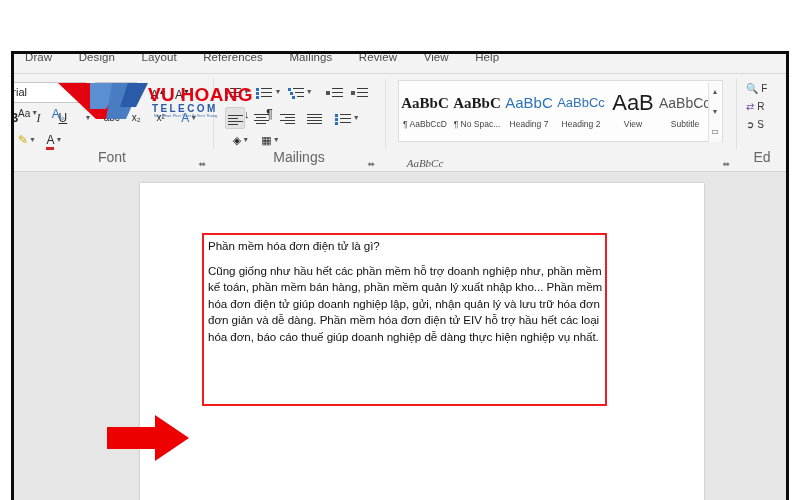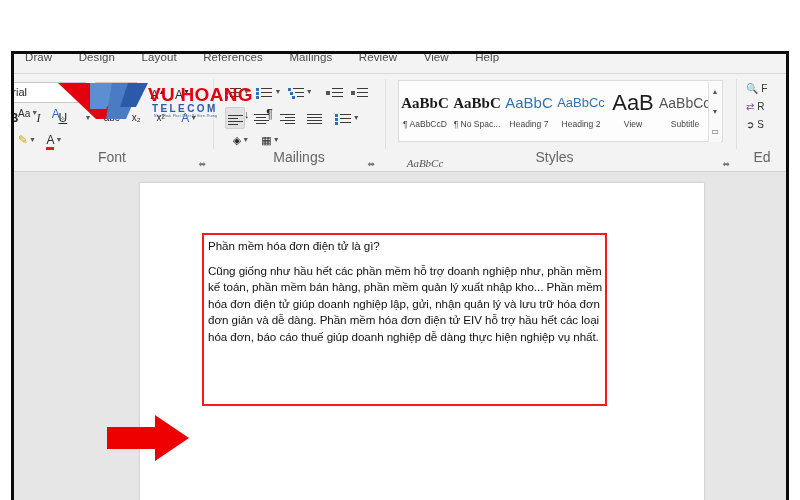--- a/index.html
+++ b/index.html
@@ -438,21 +438,20 @@
           <div class="stylecell">
             <span class="samp" style="font-size:11px;font-style:italic;font-family:'Liberation Serif',serif;color:#555">AaBbCc</span>
 
           </div>
           <div id="stylescroll">
             <div>▴</div>
             <div>▾</div>
             <div>▭</div>
           </div>
         </div>
-        <div class="group-label" style="width:325px">Styles</div>
         <div class="group-launcher" style="right:2px">⬌</div>
       </div>
       <div class="group-sep" style="left:722px"></div>
 
       <div class="group" id="g-edit">
         <div class="editrow" style="top:8px">
           <span>🔍</span>
           <span>F</span>
         </div>
         <div class="editrow" style="top:26px">

